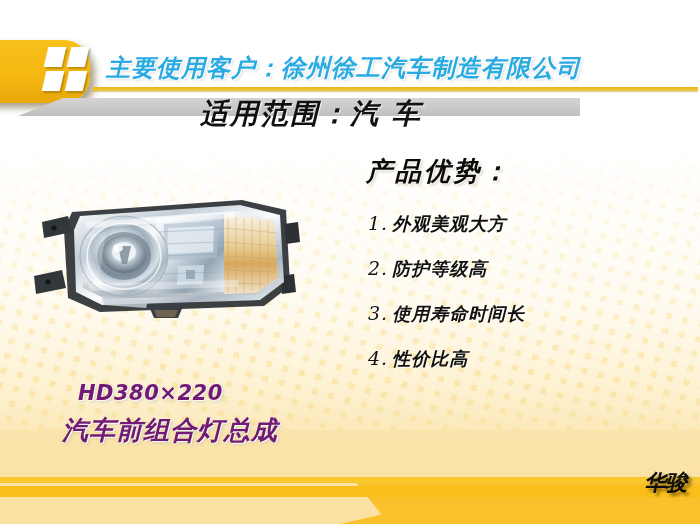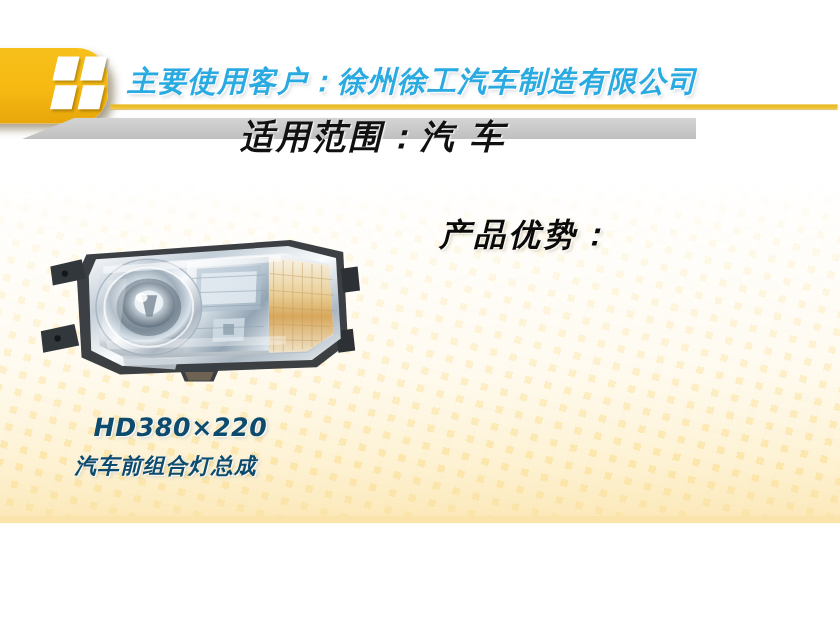--- a/index.html
+++ b/index.html
@@ -1,20 +1,20 @@
 <!DOCTYPE html>
 <html><head>
 <meta charset="utf-8">
 <style>
   html,body{margin:0;padding:0;background:#fff;}
   body{font-family:"Liberation Sans","DejaVu Sans",sans-serif;}
 
   #slide{
     position:relative;
-    width:700px;height:436px;
+    width:700px;height:524px;
     overflow:hidden;
     background:#FFFFFF;
     user-select:none;
   }
 
   
   .bg-base{
     position:absolute;left:0;top:0;width:700px;height:524px;
     background:#FFFFFF;
   }
@@ -134,30 +134,31 @@
   }
   .photo{
     position:absolute;left:0;top:0;width:280px;height:135px;
   }
 
   
   .cap{
     position:absolute;left:62px;
     font-family:"DejaVu Sans","Liberation Sans",sans-serif;
     font-style:italic;font-weight:bold;
-    color:#0c4a6e;
+    color:#701a75;
     text-shadow:1px 1px 0 rgba(255,255,255,.85), 2px 2px 3px rgba(140,160,180,.35);
     white-space:nowrap;
+    margin-top:37px;
   }
   .cap1{top:344px;left:78px;font-size:21px;letter-spacing:.5px;}
-  .cap2{top:376px;left:62px;font-size:18px;letter-spacing:1px;}
+  .cap2{top:376px;left:62px;font-size:26px;letter-spacing:1px;}
 
   
   .adv-title{
-    position:absolute;left:366px;top:178px;
+    position:absolute;left:366px;top:154px;
     font-family:"DejaVu Sans","Liberation Sans",sans-serif;
     font-size:26px;font-weight:bold;font-style:italic;
     letter-spacing:3px;color:#0A0A0A;
     text-shadow:1px 1px 0 rgba(255,255,255,.7), 2px 2px 3px rgba(150,130,80,.35);
     white-space:nowrap;
   }
   .adv-list{
     position:absolute;left:368px;top:212px;width:320px;
     margin:0;padding:0;list-style:none;
   }
@@ -319,16 +320,30 @@
       <path d="M120,116 L156,116 L150,130 L126,130 Z" fill="#3A3F45"></path>
       <path d="M126,122 L150,122 L147,129 L129,129 Z" fill="#6E6253"></path>
       <path d="M74,108 L120,112 L118,120 L76,117 Z" fill="#C9D2DA" opacity="0.8"></path>
     </svg>
   </div>
 
   <div class="cap cap1">HD380×220</div>
   <div class="cap cap2">汽车前组合灯总成</div>
 
   <div class="adv-title">产品优势：</div>
+  <ul class="adv-list">
+    <li class="adv-item">
+      <span class="adv-num">1.</span><span>外观美观大方</span>
+    </li>
+    <li class="adv-item">
+      <span class="adv-num">2.</span><span>防护等级高</span>
+    </li>
+    <li class="adv-item">
+      <span class="adv-num">3.</span><span>使用寿命时间长</span>
+    </li>
+    <li class="adv-item">
+      <span class="adv-num">4.</span><span>性价比高</span>
+    </li>
+  </ul>
 
   <div class="brand">华骏</div>
 
 </div>
 
 </body></html>

